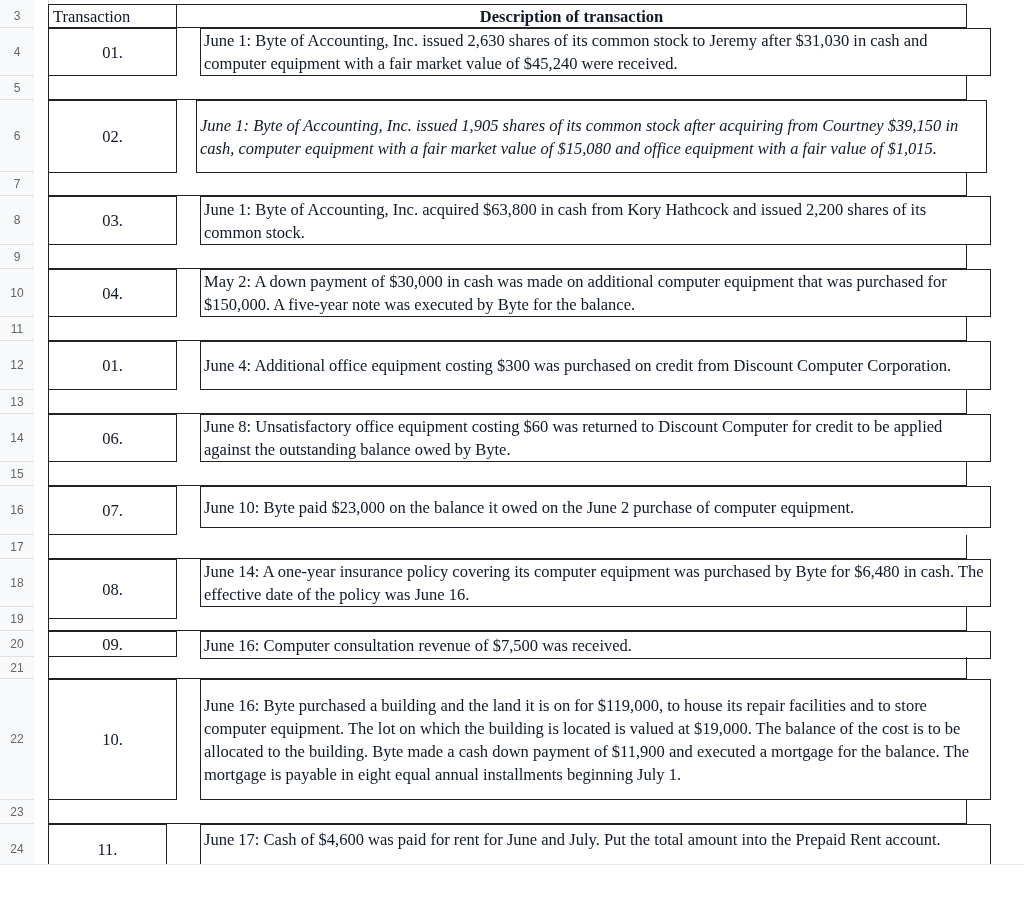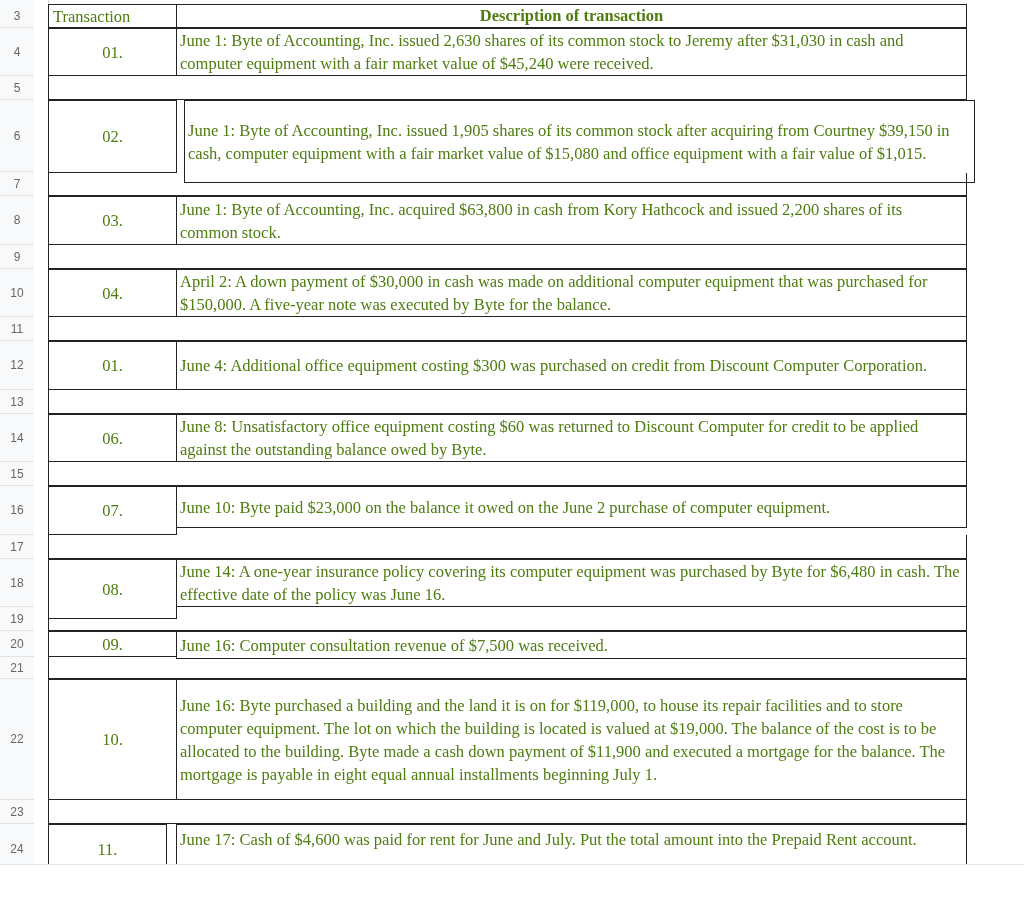--- a/index.html
+++ b/index.html
@@ -1,25 +1,25 @@
 <!DOCTYPE html>
 <html><head>
 <meta charset="utf-8">
 <style>
   html, body { margin:0; padding:0; background:#ffffff; }
   body { width:1024px; height:906px; position:relative; overflow:hidden; font-family:"Liberation Serif", serif; }
   .gutter { position:absolute; left:0; top:0; width:34px; height:864px; background:#f8f9fa; border-right:1px solid #e0e0e0; }
   .rownum { position:absolute; left:0; width:34px; display:flex; align-items:center; justify-content:center; font-family:"Liberation Sans", sans-serif; font-size:12px; color:#666; border-bottom:1px solid #e2e2e2; box-sizing:border-box; }
   .sheet { position:absolute; left:34px; top:0; width:990px; height:864px; background:#fff; }
   .gridcol { position:absolute; left:14px; top:0; width:0; height:864px; border-left:1px solid #d6d6d6; }
-  .cell { position:absolute; box-sizing:border-box; font-size:16.5px; color:#4d7c0f; line-height:23px; }
+  .cell { position:absolute; box-sizing:border-box; font-size:16.5px; color:#0f172a; line-height:23px; }
   .num { border:1px solid #222; display:flex; align-items:center; justify-content:center; }
-  .desc { border:1px solid #222; padding:13px 3px; display:flex; flex-direction:column; justify-content:center; }
+  .desc { border:1px solid #222; padding:13px 3px; display:flex; flex-direction:column; justify-content:center;margin-left:24px; }
   .hdr-left { border:1px solid #222; padding:0 4px; display:flex; align-items:center; }
-  .hdr-right { border:1px solid #222; font-weight:bold; display:flex; align-items:flex-end; justify-content:center; }
+  .hdr-right { border:1px solid #222; font-weight:bold; display:flex; align-items:center; justify-content:center; }
   .spacer { border:1px solid #222; border-top:none; }
   .bottom-fade { position:absolute; left:0; top:864px; width:1024px; height:42px; background:#fff; border-top:1px solid #e6e6e6; }
 </style>
 </head>
 <body>
 
 <div class="gutter"></div>
 <div id="rownums">
     <div class="rownum" style="top: 4px; height: 24px;">3</div>
     <div class="rownum" style="top: 28px; height: 48px;">4</div>
@@ -69,34 +69,34 @@
     <div class="cell spacer" style="left: 48px; top: 800px; width: 919px; height: 24px;"></div>
     <div class="cell num" style="left: 48px; top: 28px; width: 129px; height: 48px;">
       <span>01.</span>
     </div>
     <div class="cell desc" style="left: 176px; top: 28px; width: 791px; height: 48px;">
       <span>June 1:  Byte of Accounting, Inc. issued 2,630 shares of its common stock to Jeremy after $31,030 in cash and computer equipment with a fair market value of $45,240 were received.</span>
     </div>
     <div class="cell num" style="left: 48px; top: 100px; width: 129px; height: 73px;">
       <span>02.</span>
     </div>
-    <div class="cell desc" style="left: 184px; top: 100px; width: 791px; height: 83px;">
+    <div class="cell desc" style="left: 172px; top: 100px; width: 791px; height: 73px; font-style: italic;">
       <span>June 1:  Byte of Accounting, Inc. issued 1,905 shares of its common stock after acquiring  from Courtney $39,150 in cash, computer equipment with a fair market value of $15,080 and office equipment with a fair value of $1,015.</span>
     </div>
     <div class="cell num" style="left: 48px; top: 196px; width: 129px; height: 49px;">
       <span>03.</span>
     </div>
     <div class="cell desc" style="left: 176px; top: 196px; width: 791px; height: 49px;">
       <span>June 1:   Byte of Accounting, Inc. acquired $63,800 in cash from Kory Hathcock and issued 2,200 shares of its common stock.</span>
     </div>
     <div class="cell num" style="left: 48px; top: 269px; width: 129px; height: 48px;">
       <span>04.</span>
     </div>
     <div class="cell desc" style="left: 176px; top: 269px; width: 791px; height: 48px;">
-      <span>April 2:  A down payment of $30,000 in cash was made on additional computer equipment that was purchased for $150,000.  A five-year note was executed by Byte for the balance.</span>
+      <span>May 2:  A down payment of $30,000 in cash was made on additional computer equipment that was purchased for $150,000.  A five-year note was executed by Byte for the balance.</span>
     </div>
     <div class="cell num" style="left: 48px; top: 341px; width: 129px; height: 49px;">
       <span>01.</span>
     </div>
     <div class="cell desc" style="left: 176px; top: 341px; width: 791px; height: 49px;">
       <span>June 4:  Additional office equipment costing $300 was purchased on credit from Discount Computer Corporation.</span>
     </div>
     <div class="cell num" style="left: 48px; top: 414px; width: 129px; height: 48px;">
       <span>06.</span>
     </div>

